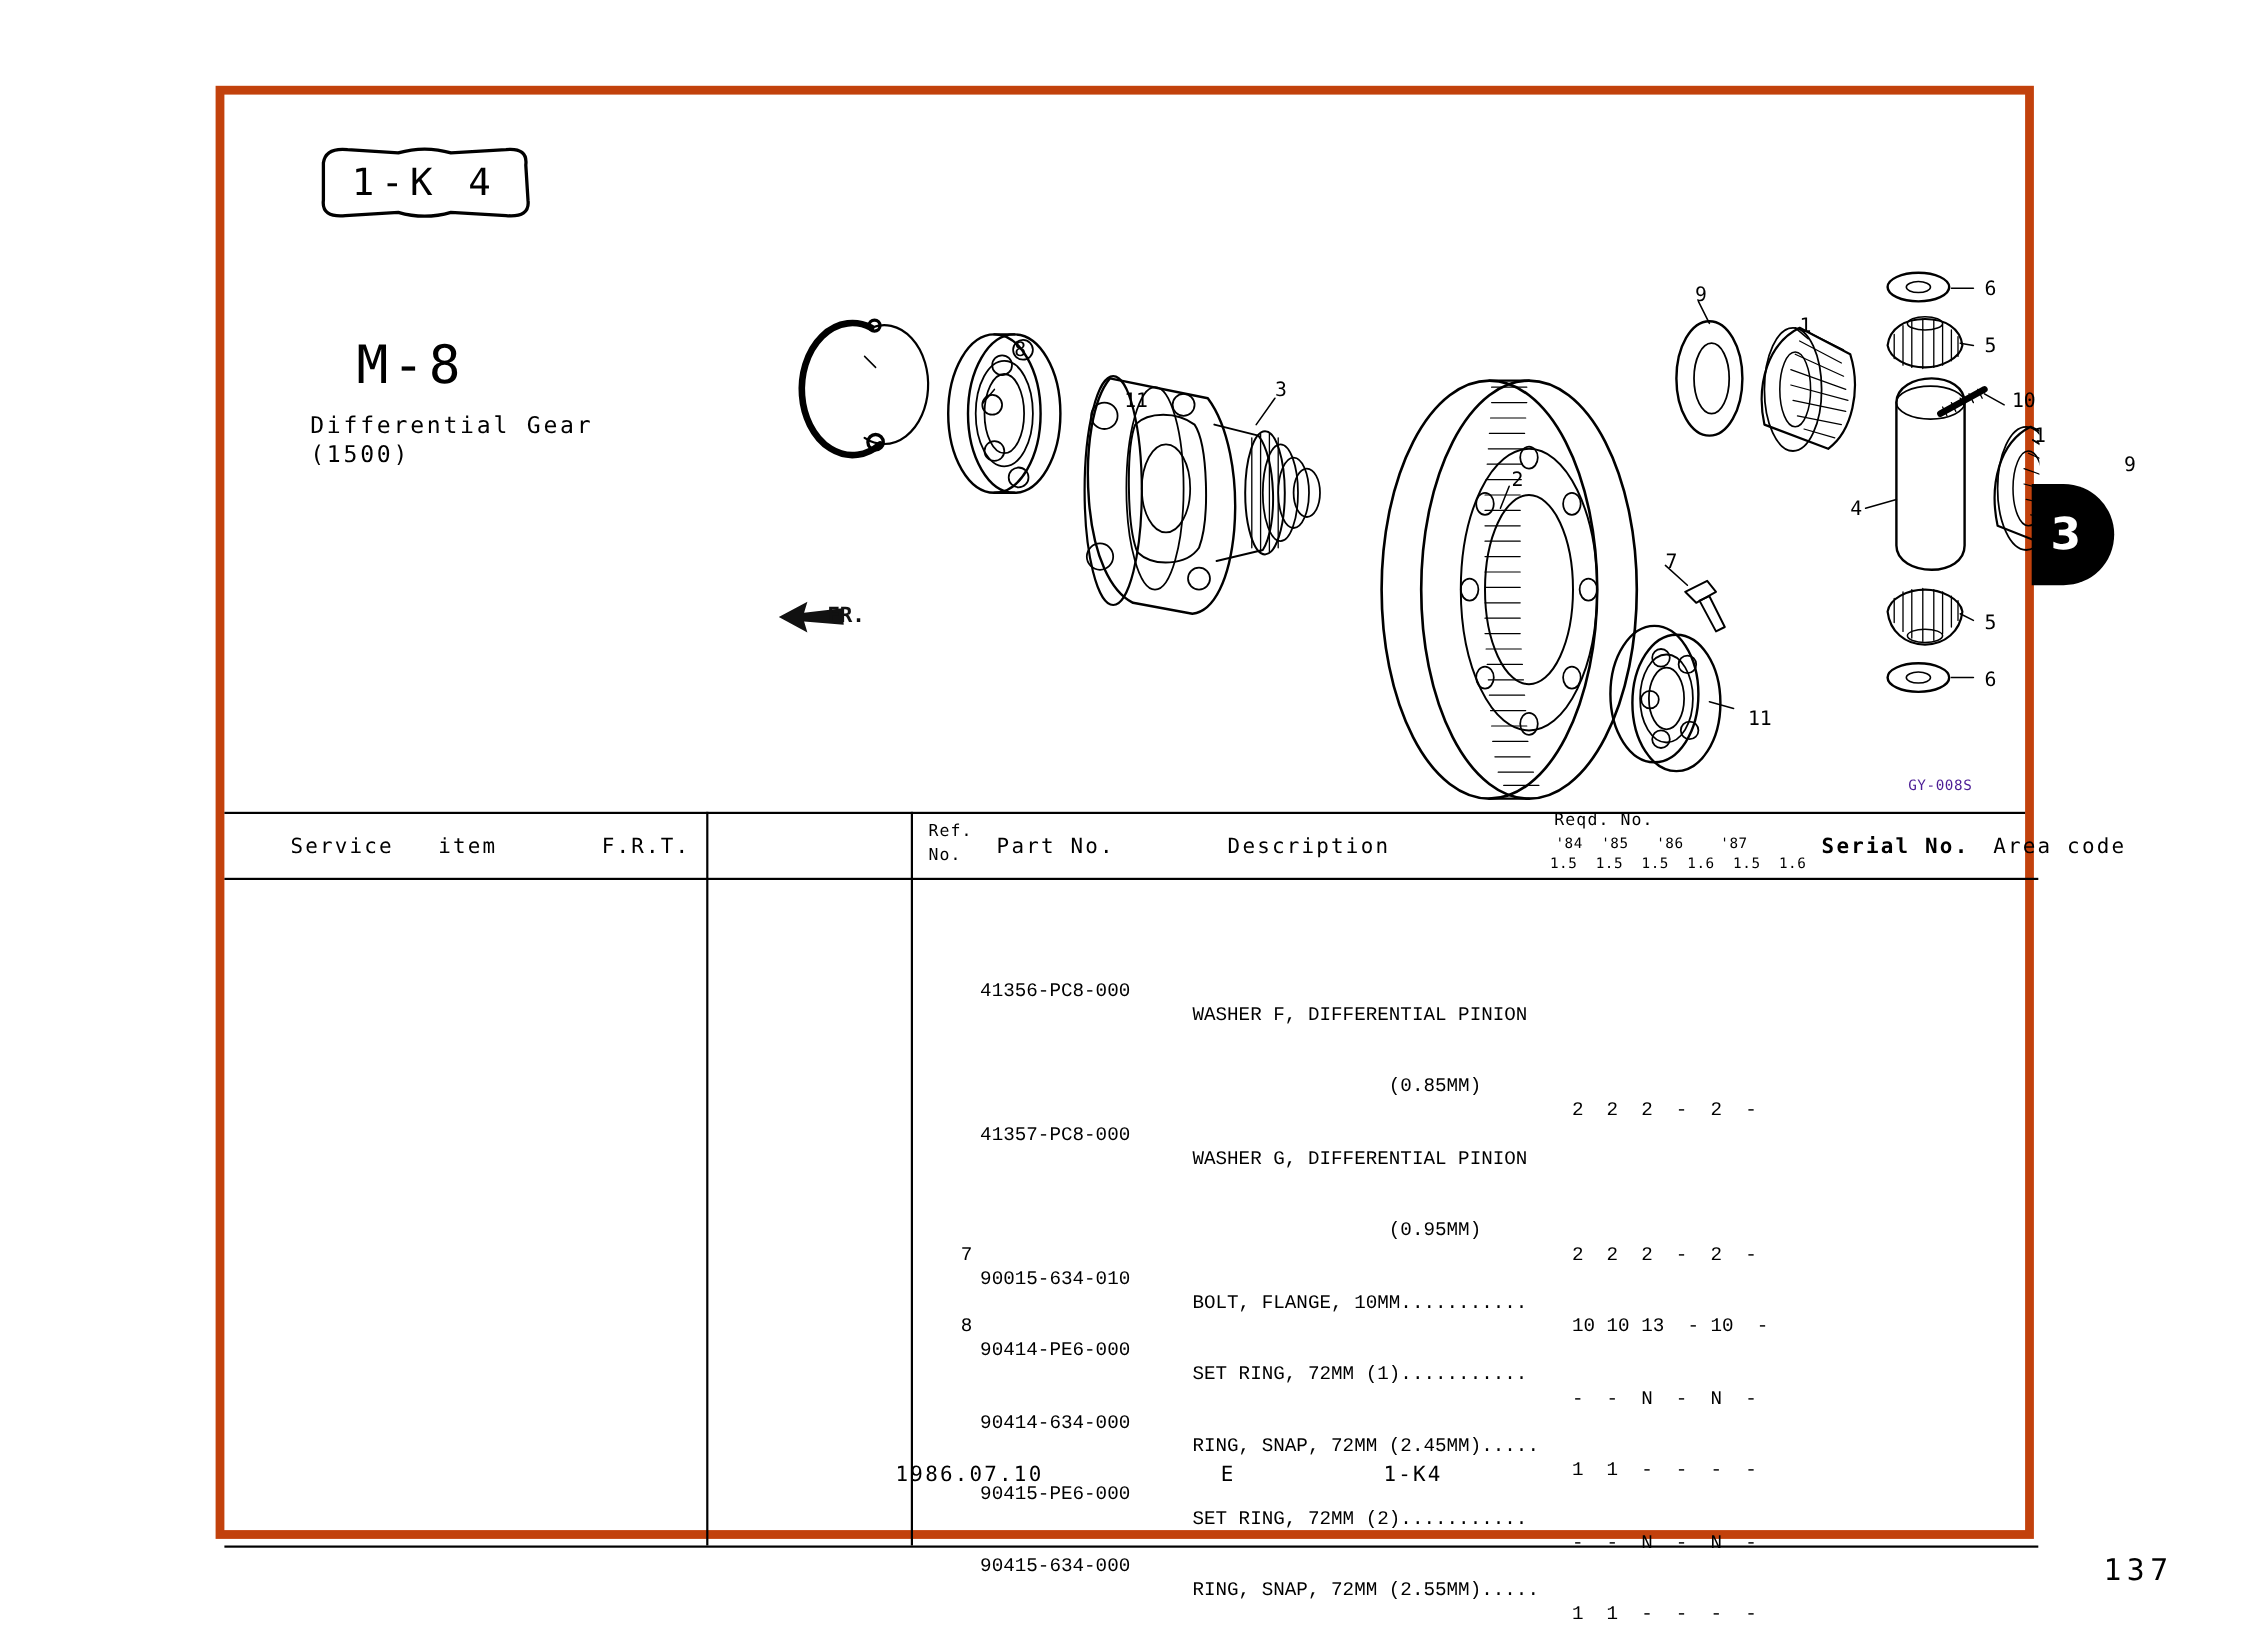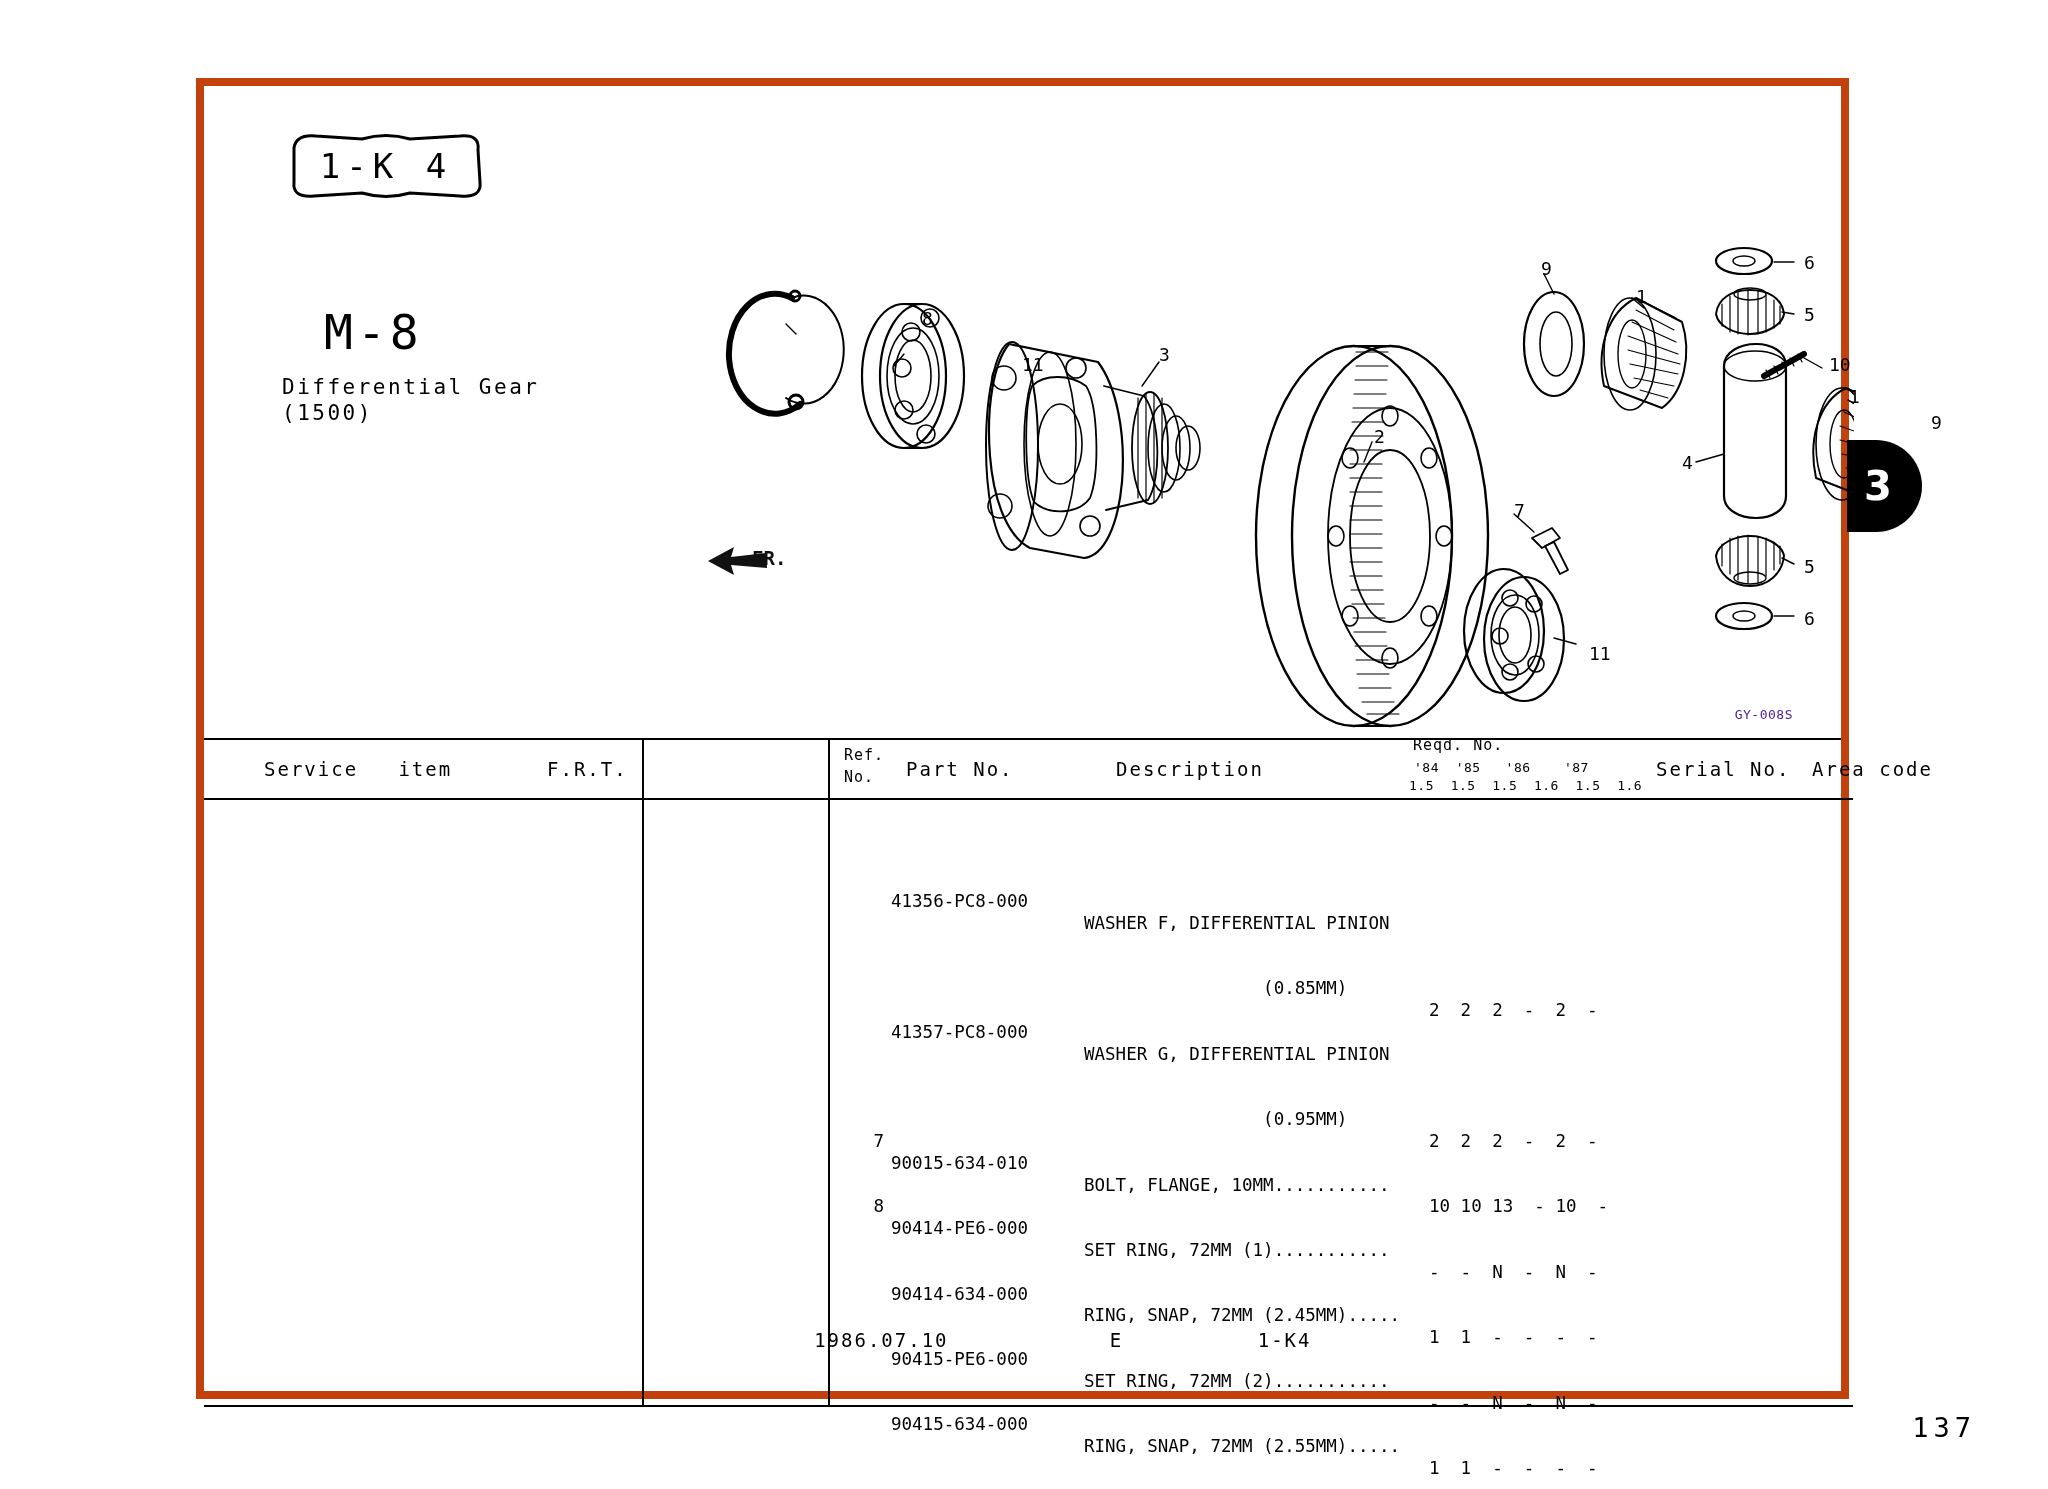--- a/index.html
+++ b/index.html
@@ -152,20 +152,21 @@
     top: 718px;
     width: 820px;
     font-size: 17.5px;
     line-height: 21.8px;
     white-space: pre;
     font-family: "DejaVu Sans Mono", monospace;
   }
   .row {
     position: relative;
     height: 21.8px;
+    font-family: Liberation Mono, monospace;
   }
   .r-ref {
     position: absolute;
     left: 0;
     width: 40px;
     text-align: right;
   }
   .r-part {
     position: absolute;
     left: 47px;
@@ -461,21 +462,21 @@
 
     <div class="hdr" style="left:60px;  top:672px;">Service   item</div>
     <div class="hdr" style="left:343px; top:672px;">F.R.T.</div>
     <div class="hdr hdr-small" style="left:640px; top:660px;">Ref.</div>
     <div class="hdr hdr-small" style="left:640px; top:682px;">No.</div>
     <div class="hdr" style="left:702px; top:672px;">Part No.</div>
     <div class="hdr" style="left:912px; top:672px;">Description</div>
     <div class="hdr hdr-small" style="left:1209px; top:650px;">Reqd. No.</div>
     <div class="hdr hdr-tiny" style="left:1210px; top:674px;">'84  '85   '86    '87</div>
     <div class="hdr hdr-tiny" style="left:1205px; top:692px;">1.5  1.5  1.5  1.6  1.5  1.6</div>
-    <div class="hdr" style="left:1452px; top:672px;">Serial No.</div>
+    <div class="hdr" style="left:1452px; top:672px;font-weight:bold;">Serial No.</div>
     <div class="hdr" style="left:1608px; top:672px;">Area code</div>
 
     <div class="rows">
       <div class="row">
         <span class="r-ref"></span>
         <span class="r-part">41356-PC8-000</span>
         <span class="r-desc">WASHER F, DIFFERENTIAL PINION</span>
         <span class="r-qty"></span>
       </div>
       <div class="row">

